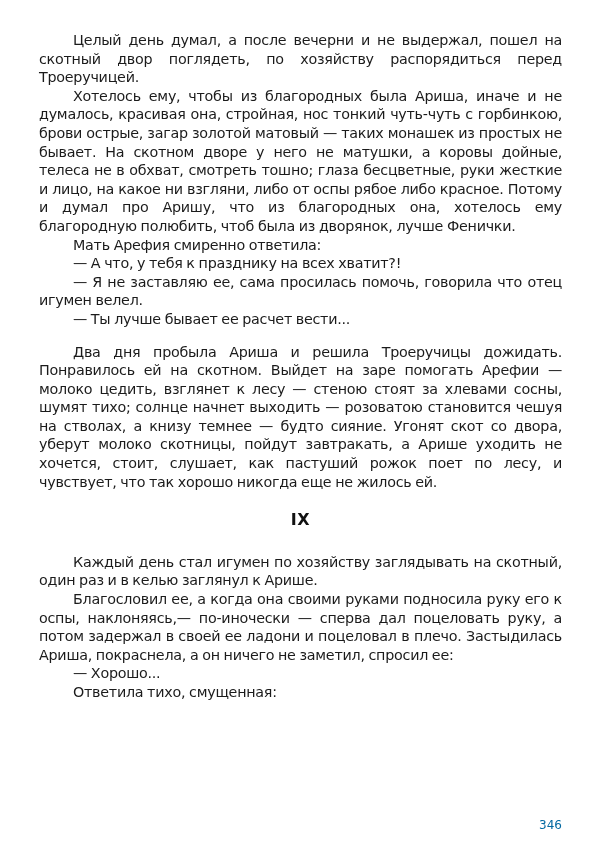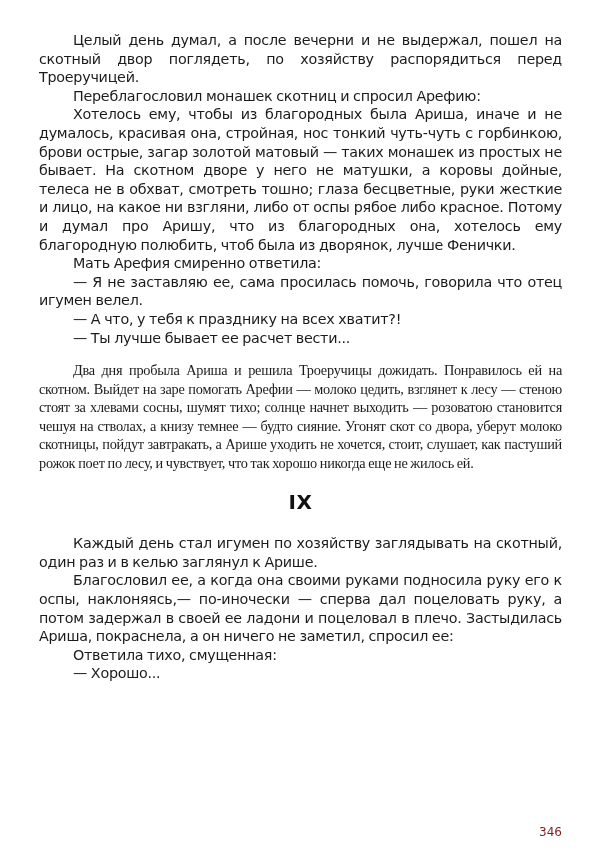--- a/index.html
+++ b/index.html
@@ -22,56 +22,54 @@
   }
   .text-block p {
     margin: 0;
     text-align: justify;
     text-indent: 34px;
     letter-spacing: -0.25px;
     word-spacing: -0.5px;
   }
   .text-block p.spaced {
     margin-top: 14px;
-    font-family: Liberation Serif, serif;
   }
   .chapter-heading {
     margin: 20px 0 23px 0;
     text-align: center;
     text-indent: 0;
-    font-size: 20px;
+    font-size: 16px;
     font-weight: bold;
     letter-spacing: 0.5px;
     color: #111111;
   }
   .page-number {
     position: absolute;
     right: 38px;
-    bottom: 8px;
+    bottom: 15px;
     font-size: 12px;
     letter-spacing: 0;
-    color: #7f1d1d;
+    color: #0369a1;
   }
 </style>
 </head>
 <body>
 
 <div class="book-page">
   <div class="text-block">
     <p>Целый день думал, а после вечерни и не выдержал, пошел на скотный двор поглядеть, по хозяйству распорядиться перед Троеручицей.</p>
-    <p>Переблагословил монашек скотниц и спросил Арефию:</p>
     <p>Хотелось ему, чтобы из благородных была Ариша, иначе и не думалось, красивая она, стройная, нос тонкий чуть-чуть с горбинкою, брови острые, загар золотой матовый — таких монашек из простых не бывает. На скотном дворе у него не матушки, а коровы дойные, телеса не в обхват, смотреть тошно; глаза бесцветные, руки жесткие и лицо, на какое ни взгляни, либо от оспы рябое либо красное. Потому и думал про Аришу, что из благородных она, хотелось ему благородную полюбить, чтоб была из дворянок, лучше Фенички.</p>
     <p>Мать Арефия смиренно ответила:</p>
+    <p>— А что, у тебя к празднику на всех хватит?!</p>
     <p>— Я не заставляю ее, сама просилась помочь, говорила что отец игумен велел.</p>
-    <p>— А что, у тебя к празднику на всех хватит?!</p>
     <p>— Ты лучше бывает ее расчет вести...</p>
     <p class="spaced">Два дня пробыла Ариша и решила Троеручицы дожидать. Понравилось ей на скотном. Выйдет на заре помогать Арефии — молоко цедить, взглянет к лесу — стеною стоят за хлевами сосны, шумят тихо; солнце начнет выходить — розоватою становится чешуя на стволах, а книзу темнее — будто сияние. Угонят скот со двора, уберут молоко скотницы, пойдут завтракать, а Арише уходить не хочется, стоит, слушает, как пастуший рожок поет по лесу, и чувствует, что так хорошо никогда еще не жилось ей.</p>
 
     <h2 class="chapter-heading">IX</h2>
 
     <p>Каждый день стал игумен по хозяйству заглядывать на скотный, один раз и в келью заглянул к Арише.</p>
     <p>Благословил ее, а когда она своими руками подносила руку его к оспы, наклоняясь,— по-иночески — сперва дал поцеловать руку, а потом задержал в своей ее ладони и поцеловал в плечо. Застыдилась Ариша, покраснела, а он ничего не заметил, спросил ее:</p>
+    <p>— Хорошо...</p>
     <p>Ответила тихо, смущенная:</p>
-    <p>— Хорошо...</p>
   </div>
 
   <div class="page-number">346</div>
 </div>
 
 </body></html>

